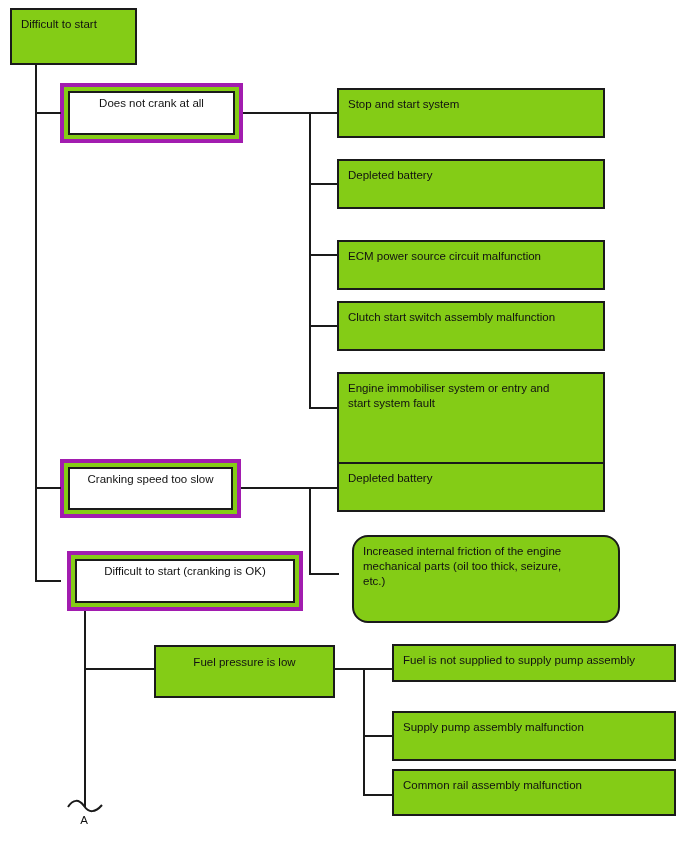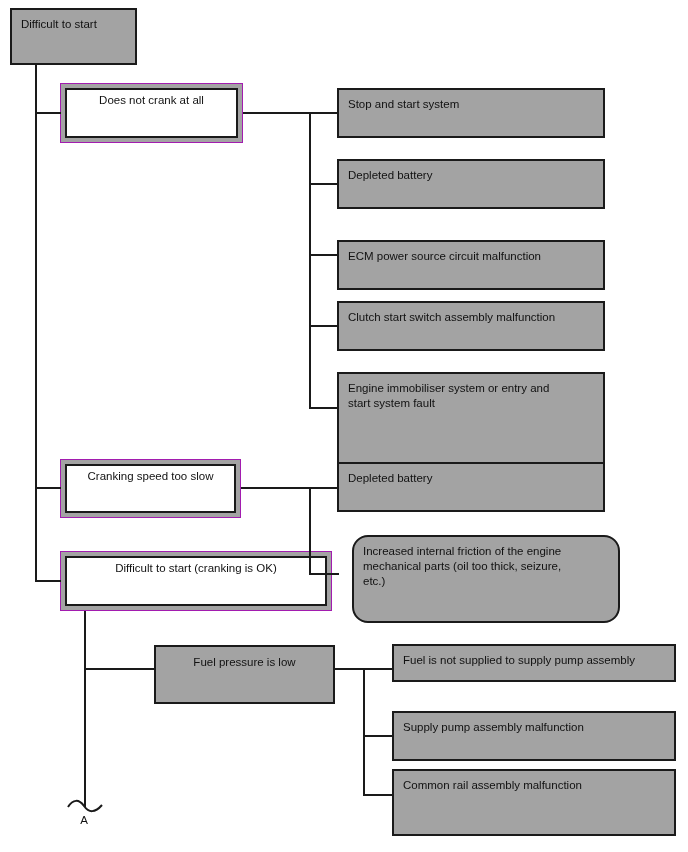--- a/index.html
+++ b/index.html
@@ -12,38 +12,38 @@
     width: 688px;
     height: 852px;
     background: #ffffff;
     font-family: "Liberation Sans", sans-serif;
     overflow: hidden;
   }
   
   .box {
     position: absolute;
     box-sizing: border-box;
-    background: #a3a3a3;
+    background: #84cc16;
     border: 2px solid #1a1a1a;
   }
   
   .box .label {
     position: absolute;
     left: 9px;
     top: 7px;
     right: 6px;
     font-size: 11.5px;
     line-height: 15px;
     color: #111111;
     white-space: pre-line;
     text-align: left;
   }
   
   .box.double {
-    border: 1px solid #a21caf;
+    border: 4px solid #a21caf;
     padding: 4px;
   }
   .box.double .inner {
     position: absolute;
     left: 4px;
     top: 4px;
     right: 4px;
     bottom: 4px;
     border: 2px solid #1a1a1a;
     box-sizing: border-box;
@@ -100,21 +100,21 @@
     <div class="label">Does not crank at all</div>
   </div>
   <div class="hline" style="left:35px; top:112px; width:26px;"></div>
 
   <div class="box double" style="left:60px; top:459px; width:181px; height:59px;">
     <div class="inner"></div>
     <div class="label">Cranking speed too slow</div>
   </div>
   <div class="hline" style="left:35px; top:487px; width:26px;"></div>
 
-  <div class="box double" style="left:60px; top:551px; width:272px; height:60px;padding-left:27px;">
+  <div class="box double" style="left:67px; top:551px; width:236px; height:60px;padding-left:27px;">
     <div class="inner"></div>
     <div class="label">Difficult to start (cranking is OK)</div>
   </div>
   <div class="hline" style="left:35px; top:580px; width:26px;"></div>
 
   <div class="hline" style="left:243px; top:112px; width:68px;"></div>
 
   <div class="vline" style="left:309px; top:112px; height:296px;"></div>
 
   <div class="box" style="left:337px; top:88px; width:268px; height:50px;">
@@ -153,39 +153,39 @@
 
   <div class="box" style="left:352px; top:535px; width:268px; height:88px;border-radius:16px;">
     <div class="label">Increased internal friction of the engine
 mechanical parts (oil too thick, seizure,
 etc.)</div>
   </div>
   <div class="hline" style="left:309px; top:573px; width:30px;"></div>
 
   <div class="vline" style="left:84px; top:611px; height:196px;"></div>
 
-  <div class="box centered" style="left:154px; top:645px; width:181px; height:59px;">
+  <div class="box centered" style="left:154px; top:645px; width:181px; height:53px;">
     <div class="label">Fuel pressure is low</div>
   </div>
   <div class="hline" style="left:84px; top:668px; width:72px;"></div>
 
   <div class="hline" style="left:335px; top:668px; width:58px;"></div>
   <div class="vline" style="left:363px; top:668px; height:128px;"></div>
 
   <div class="box" style="left:392px; top:644px; width:284px; height:38px;">
     <div class="label">Fuel is not supplied to supply pump assembly</div>
   </div>
   <div class="hline" style="left:363px; top:668px; width:31px;"></div>
 
   <div class="box" style="left:392px; top:711px; width:284px; height:50px;">
     <div class="label">Supply pump assembly malfunction</div>
   </div>
   <div class="hline" style="left:363px; top:735px; width:31px;"></div>
 
-  <div class="box" style="left:392px; top:769px; width:284px; height:67px;">
+  <div class="box" style="left:392px; top:769px; width:284px; height:47px;">
     <div class="label">Common rail assembly malfunction</div>
   </div>
   <div class="hline" style="left:363px; top:794px; width:31px;"></div>
 
   <div class="break-symbol" style="left:66px; top:796px; width:40px; height:22px;">
     <svg width="40" height="22" viewBox="0 0 40 22">
       <path d="M2 11 C7 3, 13 3, 18 10 C23 17, 29 17, 36 9" fill="none" stroke="#1a1a1a" stroke-width="2"></path>
     </svg>
   </div>
   <div class="break-label" style="left:70px; top:814px; width:28px;">A</div>

